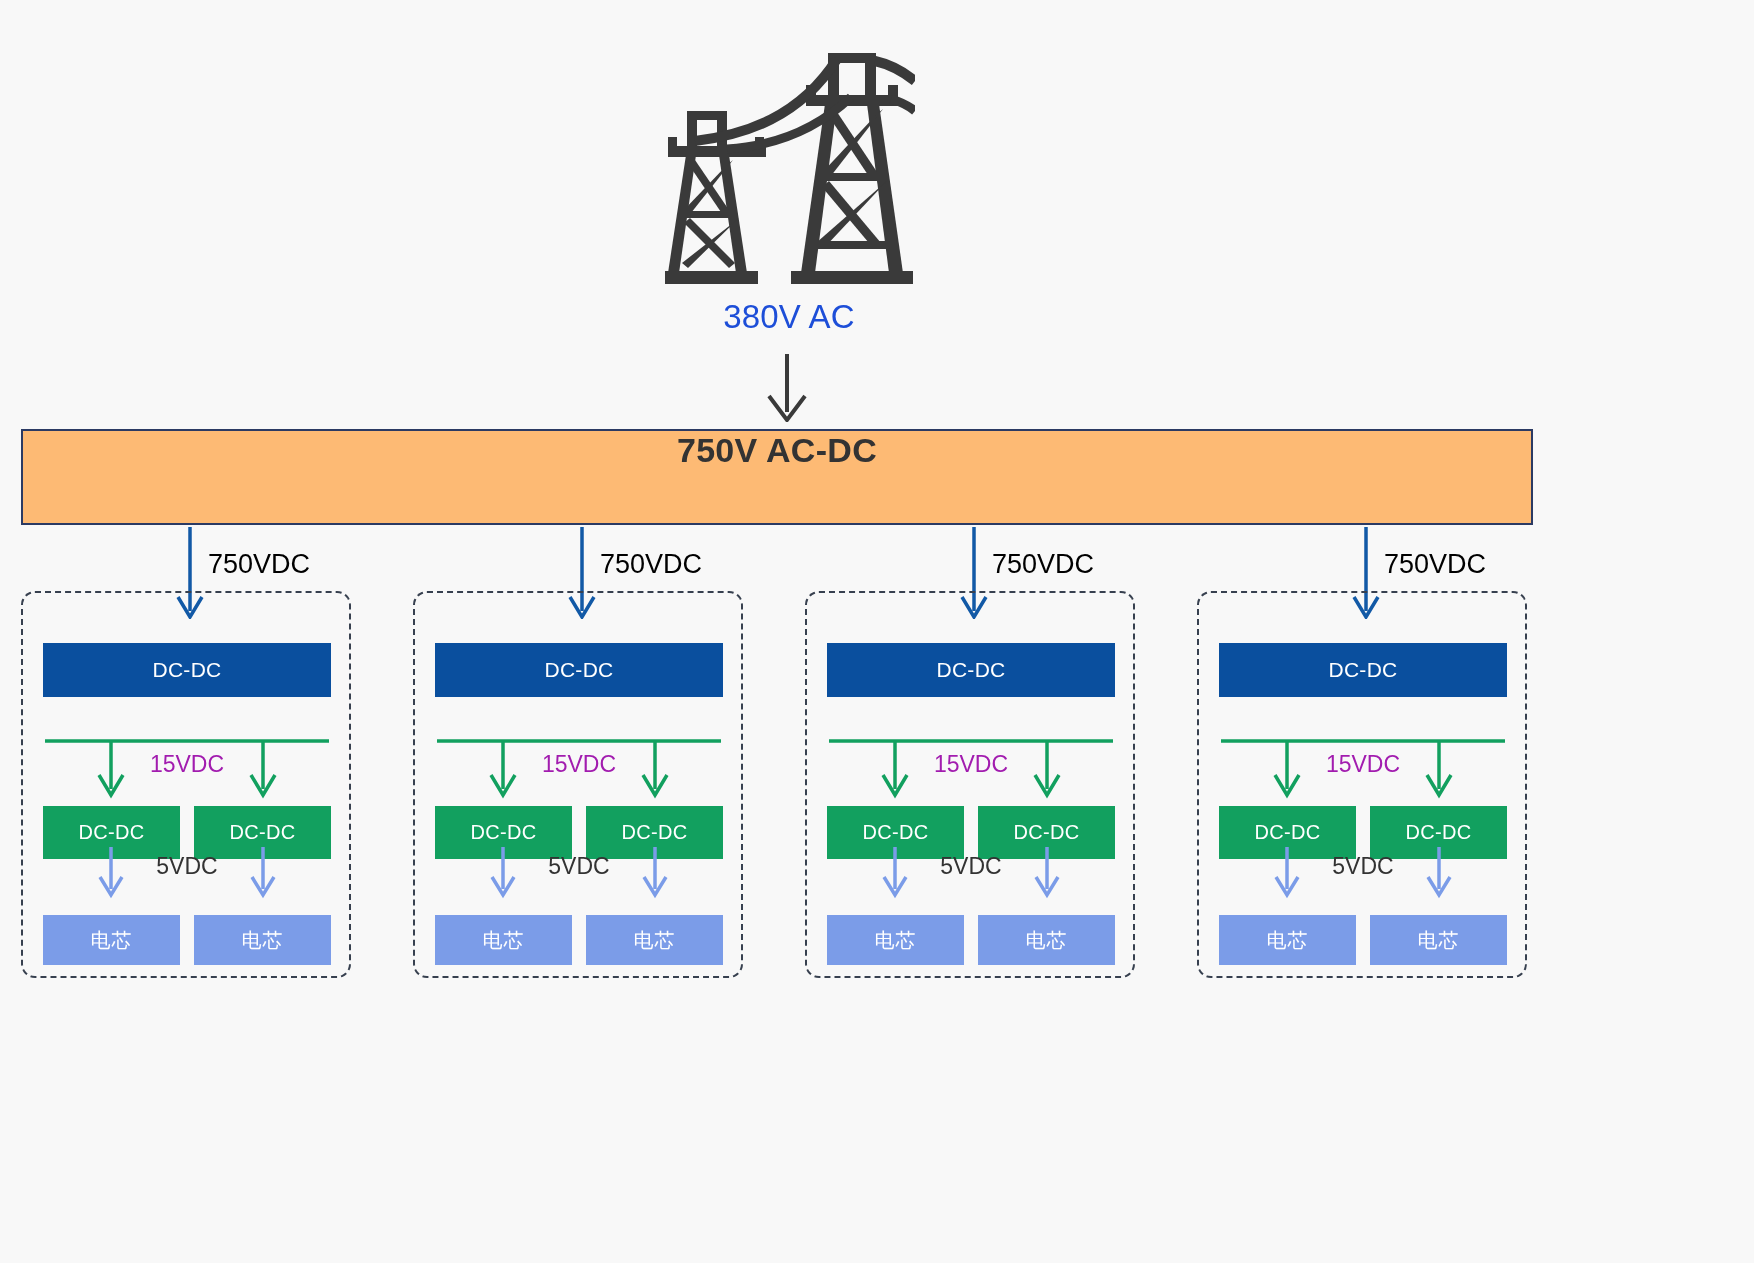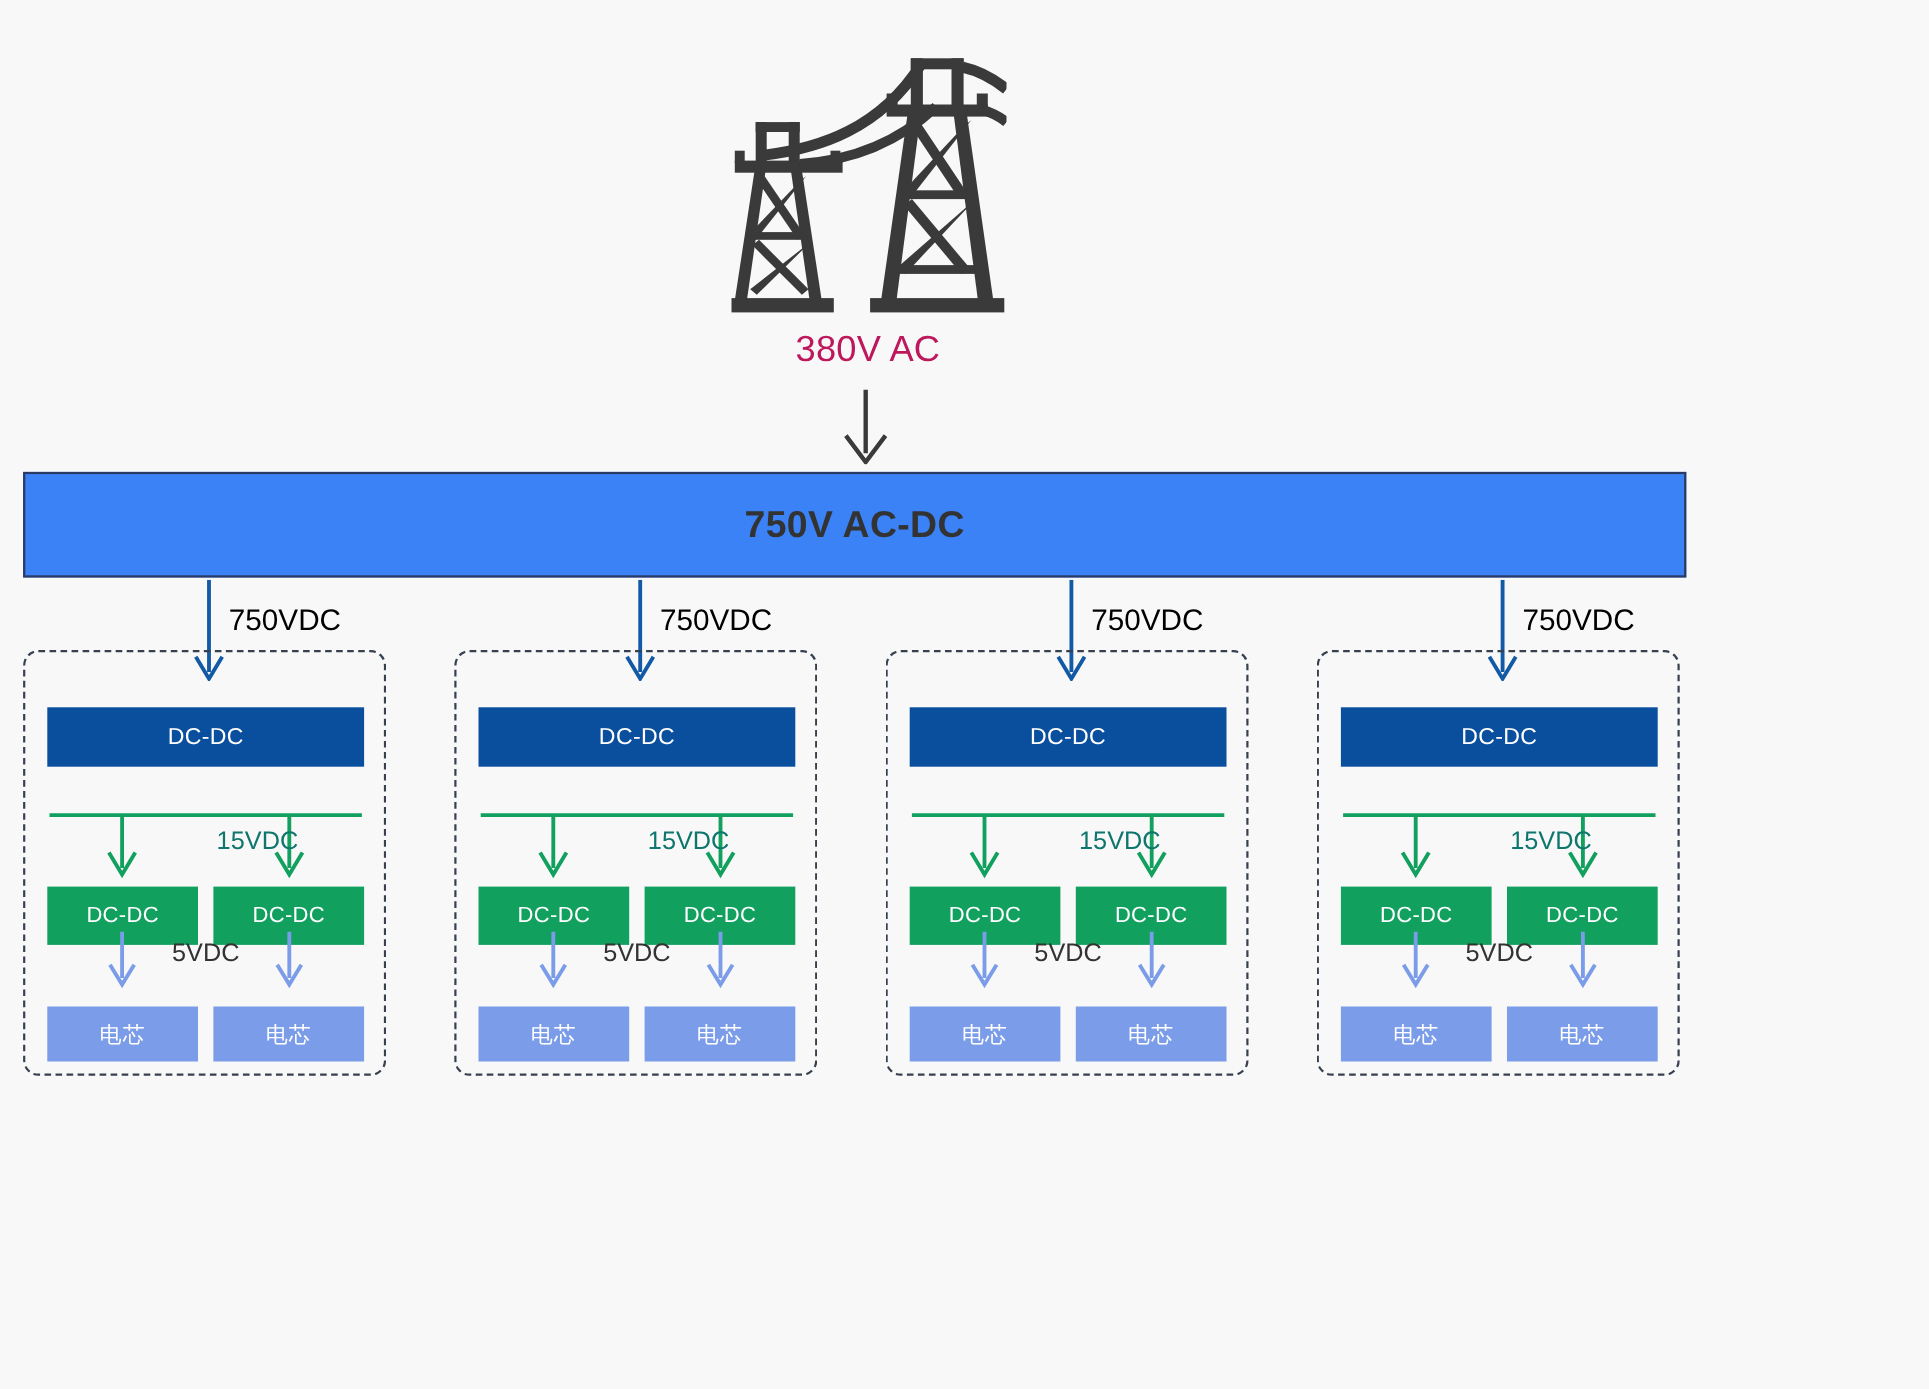--- a/index.html
+++ b/index.html
@@ -31,21 +31,21 @@
   }
 
   
   #source-label {
     position: absolute;
     left: 0;
     top: 298px;
     width: 1754px;
     text-align: center;
     font-size: 33px;
-    color: #be185d;
+    color: #1d4ed8;
     letter-spacing: .2px;
   }
   #source-label .inner { display: inline-block; transform: translateX(-88px); }
 
   
   #source-arrow {
     position: absolute;
     left: 757px;
     top: 354px;
     width: 60px;
@@ -53,24 +53,23 @@
   }
 
   
   #acdc-bar {
     position: absolute;
     left: 21px;
     top: 429px;
     width: 1512px;
     height: 96px;
     border: 2px solid #2b3a63;
-    background: #3b82f6;
+    background: #fdba74;
     box-sizing: border-box;
     display: flex;
-    align-items: center;
     justify-content: center;
   }
   #acdc-bar .label {
     font-size: 34px;
     font-weight: bold;
     color: #333333;
     letter-spacing: .3px;
   }
 
   
@@ -123,23 +122,22 @@
     top: 144px;
     width: 288px;
     height: 68px;
   }
   .bus-label {
     position: absolute;
     left: 50%;
     top: 14px;
     transform: translateX(-50%);
     font-size: 23px;
-    color: #0f766e;
+    color: #a21caf;
     white-space: nowrap;
-    margin-left: 47px;
   }
 
   .row-dcdc {
     position: absolute;
     left: 20px;
     top: 213px;
     width: 288px;
     height: 53px;
     display: flex;
     justify-content: space-between;

